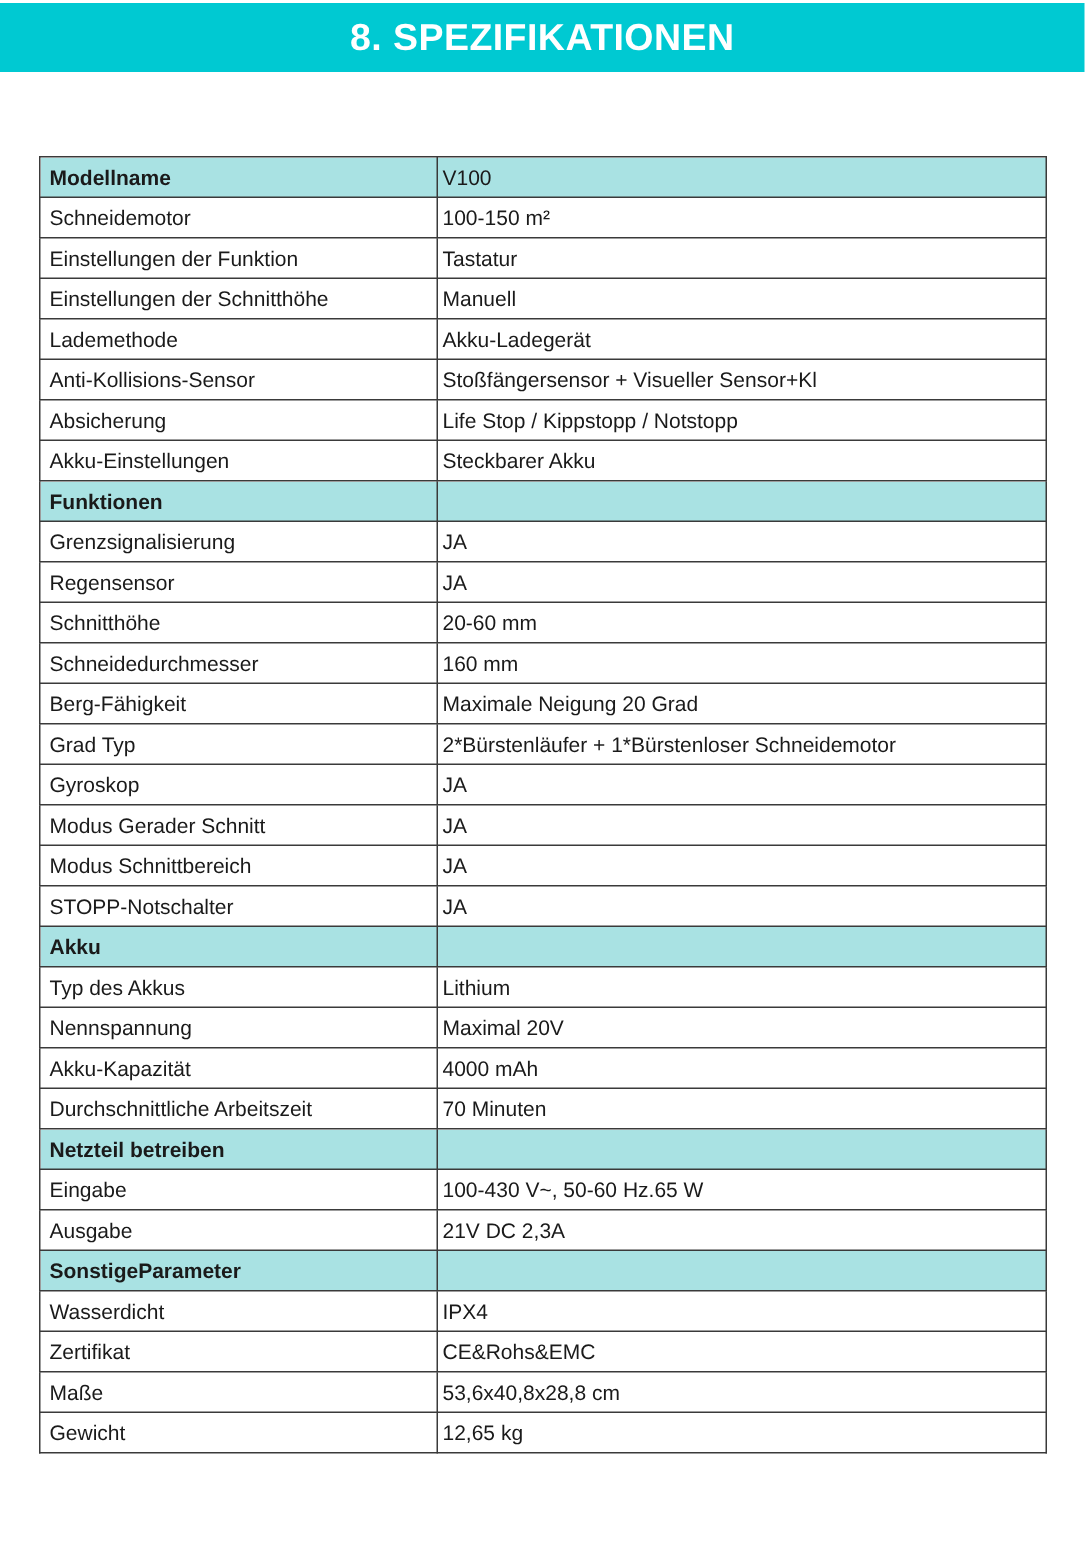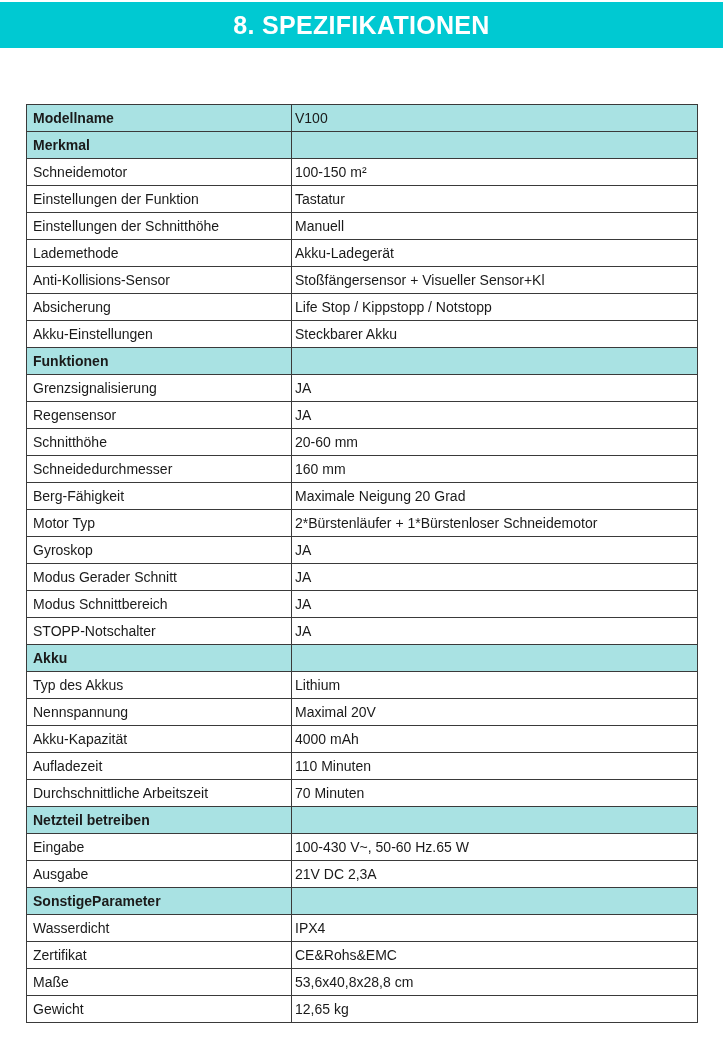--- a/index.html
+++ b/index.html
@@ -27,24 +27,20 @@
 
 <table class="spec">
   <colgroup>
       <col class="c1">
       <col class="c2">
     </colgroup>
   <tbody id="spec-body">
       <tr class="section">
         <td class="key">Modellname</td>
         <td class="val">V100</td>
-      </tr>
-      <tr class="section">
-        <td class="key">Merkmal</td>
-        <td class="val"></td>
       </tr>
       <tr class="item">
         <td class="key">Schneidemotor</td>
         <td class="val">100-150 m²</td>
       </tr>
       <tr class="item">
         <td class="key">Einstellungen der Funktion</td>
         <td class="val">Tastatur</td>
       </tr>
       <tr class="item">
@@ -85,21 +81,21 @@
       </tr>
       <tr class="item">
         <td class="key">Schneidedurchmesser</td>
         <td class="val">160 mm</td>
       </tr>
       <tr class="item">
         <td class="key">Berg-Fähigkeit</td>
         <td class="val">Maximale Neigung 20 Grad</td>
       </tr>
       <tr class="item">
-        <td class="key">Motor Typ</td>
+        <td class="key">Grad Typ</td>
         <td class="val">2*Bürstenläufer + 1*Bürstenloser Schneidemotor</td>
       </tr>
       <tr class="item">
         <td class="key">Gyroskop</td>
         <td class="val">JA</td>
       </tr>
       <tr class="item">
         <td class="key">Modus Gerader Schnitt</td>
         <td class="val">JA</td>
       </tr>
@@ -119,24 +115,20 @@
         <td class="key">Typ des Akkus</td>
         <td class="val">Lithium</td>
       </tr>
       <tr class="item">
         <td class="key">Nennspannung</td>
         <td class="val">Maximal 20V</td>
       </tr>
       <tr class="item">
         <td class="key">Akku-Kapazität</td>
         <td class="val">4000 mAh</td>
-      </tr>
-      <tr class="item">
-        <td class="key">Aufladezeit</td>
-        <td class="val">110 Minuten</td>
       </tr>
       <tr class="item">
         <td class="key">Durchschnittliche Arbeitszeit</td>
         <td class="val">70 Minuten</td>
       </tr>
       <tr class="section">
         <td class="key">Netzteil betreiben</td>
         <td class="val"></td>
       </tr>
       <tr class="item">

